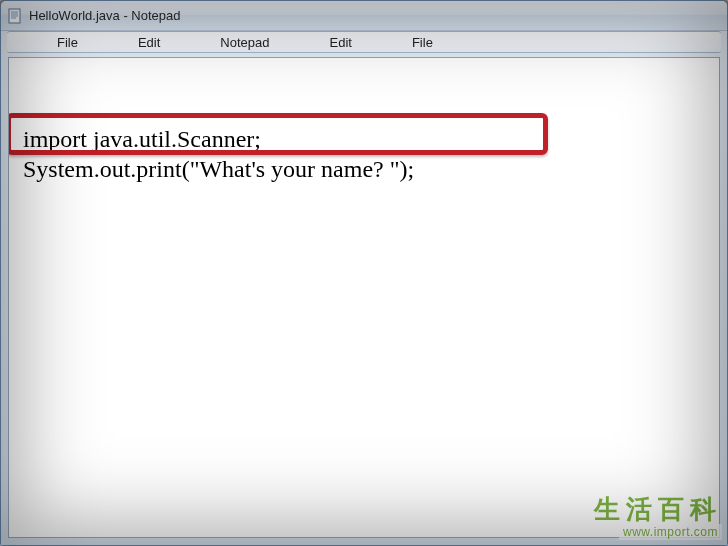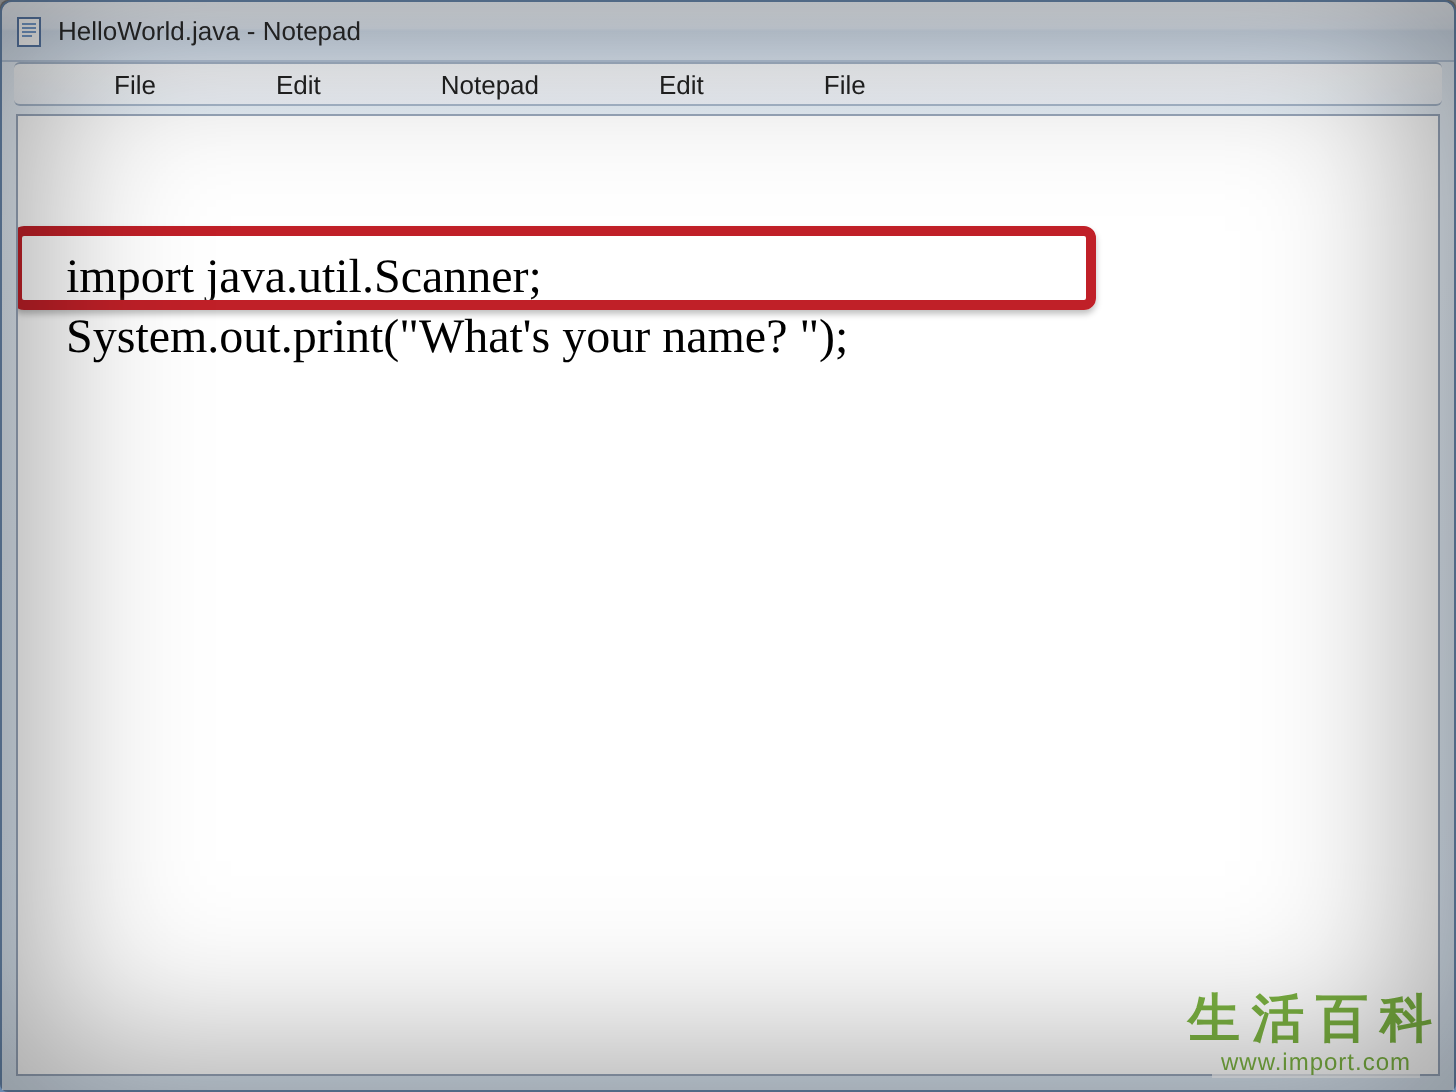--- a/index.html
+++ b/index.html
@@ -75,21 +75,21 @@
       position: absolute;
       top: 56px;
       left: 7px;
       right: 7px;
       bottom: 7px;
       background: #ffffff;
       border: 1px solid #9aa8bc;
       overflow: hidden;
     }
     .code-content {
-      padding: 6px 24px;
+      padding: 6px 14px;
       font-family: "Times New Roman", Times, serif;
       font-size: 24px;
       line-height: 1.25;
       color: #000;
       white-space: pre;
       position: relative;
     }
     .code-line {
       display: block;
     }
@@ -101,21 +101,21 @@
       height: 42px;
       border: 5px solid #c02028;
       border-radius: 6px;
       box-shadow: 0 2px 3px rgba(0,0,0,0.25), inset 0 0 2px rgba(255,255,255,0.3);
       pointer-events: none;
     }
     .watermark {
       position: absolute;
       bottom: 6px;
       right: 6px;
-      text-align: center;
+      text-align: right;
       pointer-events: none;
     }
     .watermark-top {
       font-family: "Microsoft YaHei", "SimHei", sans-serif;
       font-size: 26px;
       font-weight: bold;
       color: #7cb342;
       letter-spacing: 6px;
       text-shadow: 0 1px 0 rgba(255,255,255,0.5);
       line-height: 1;

